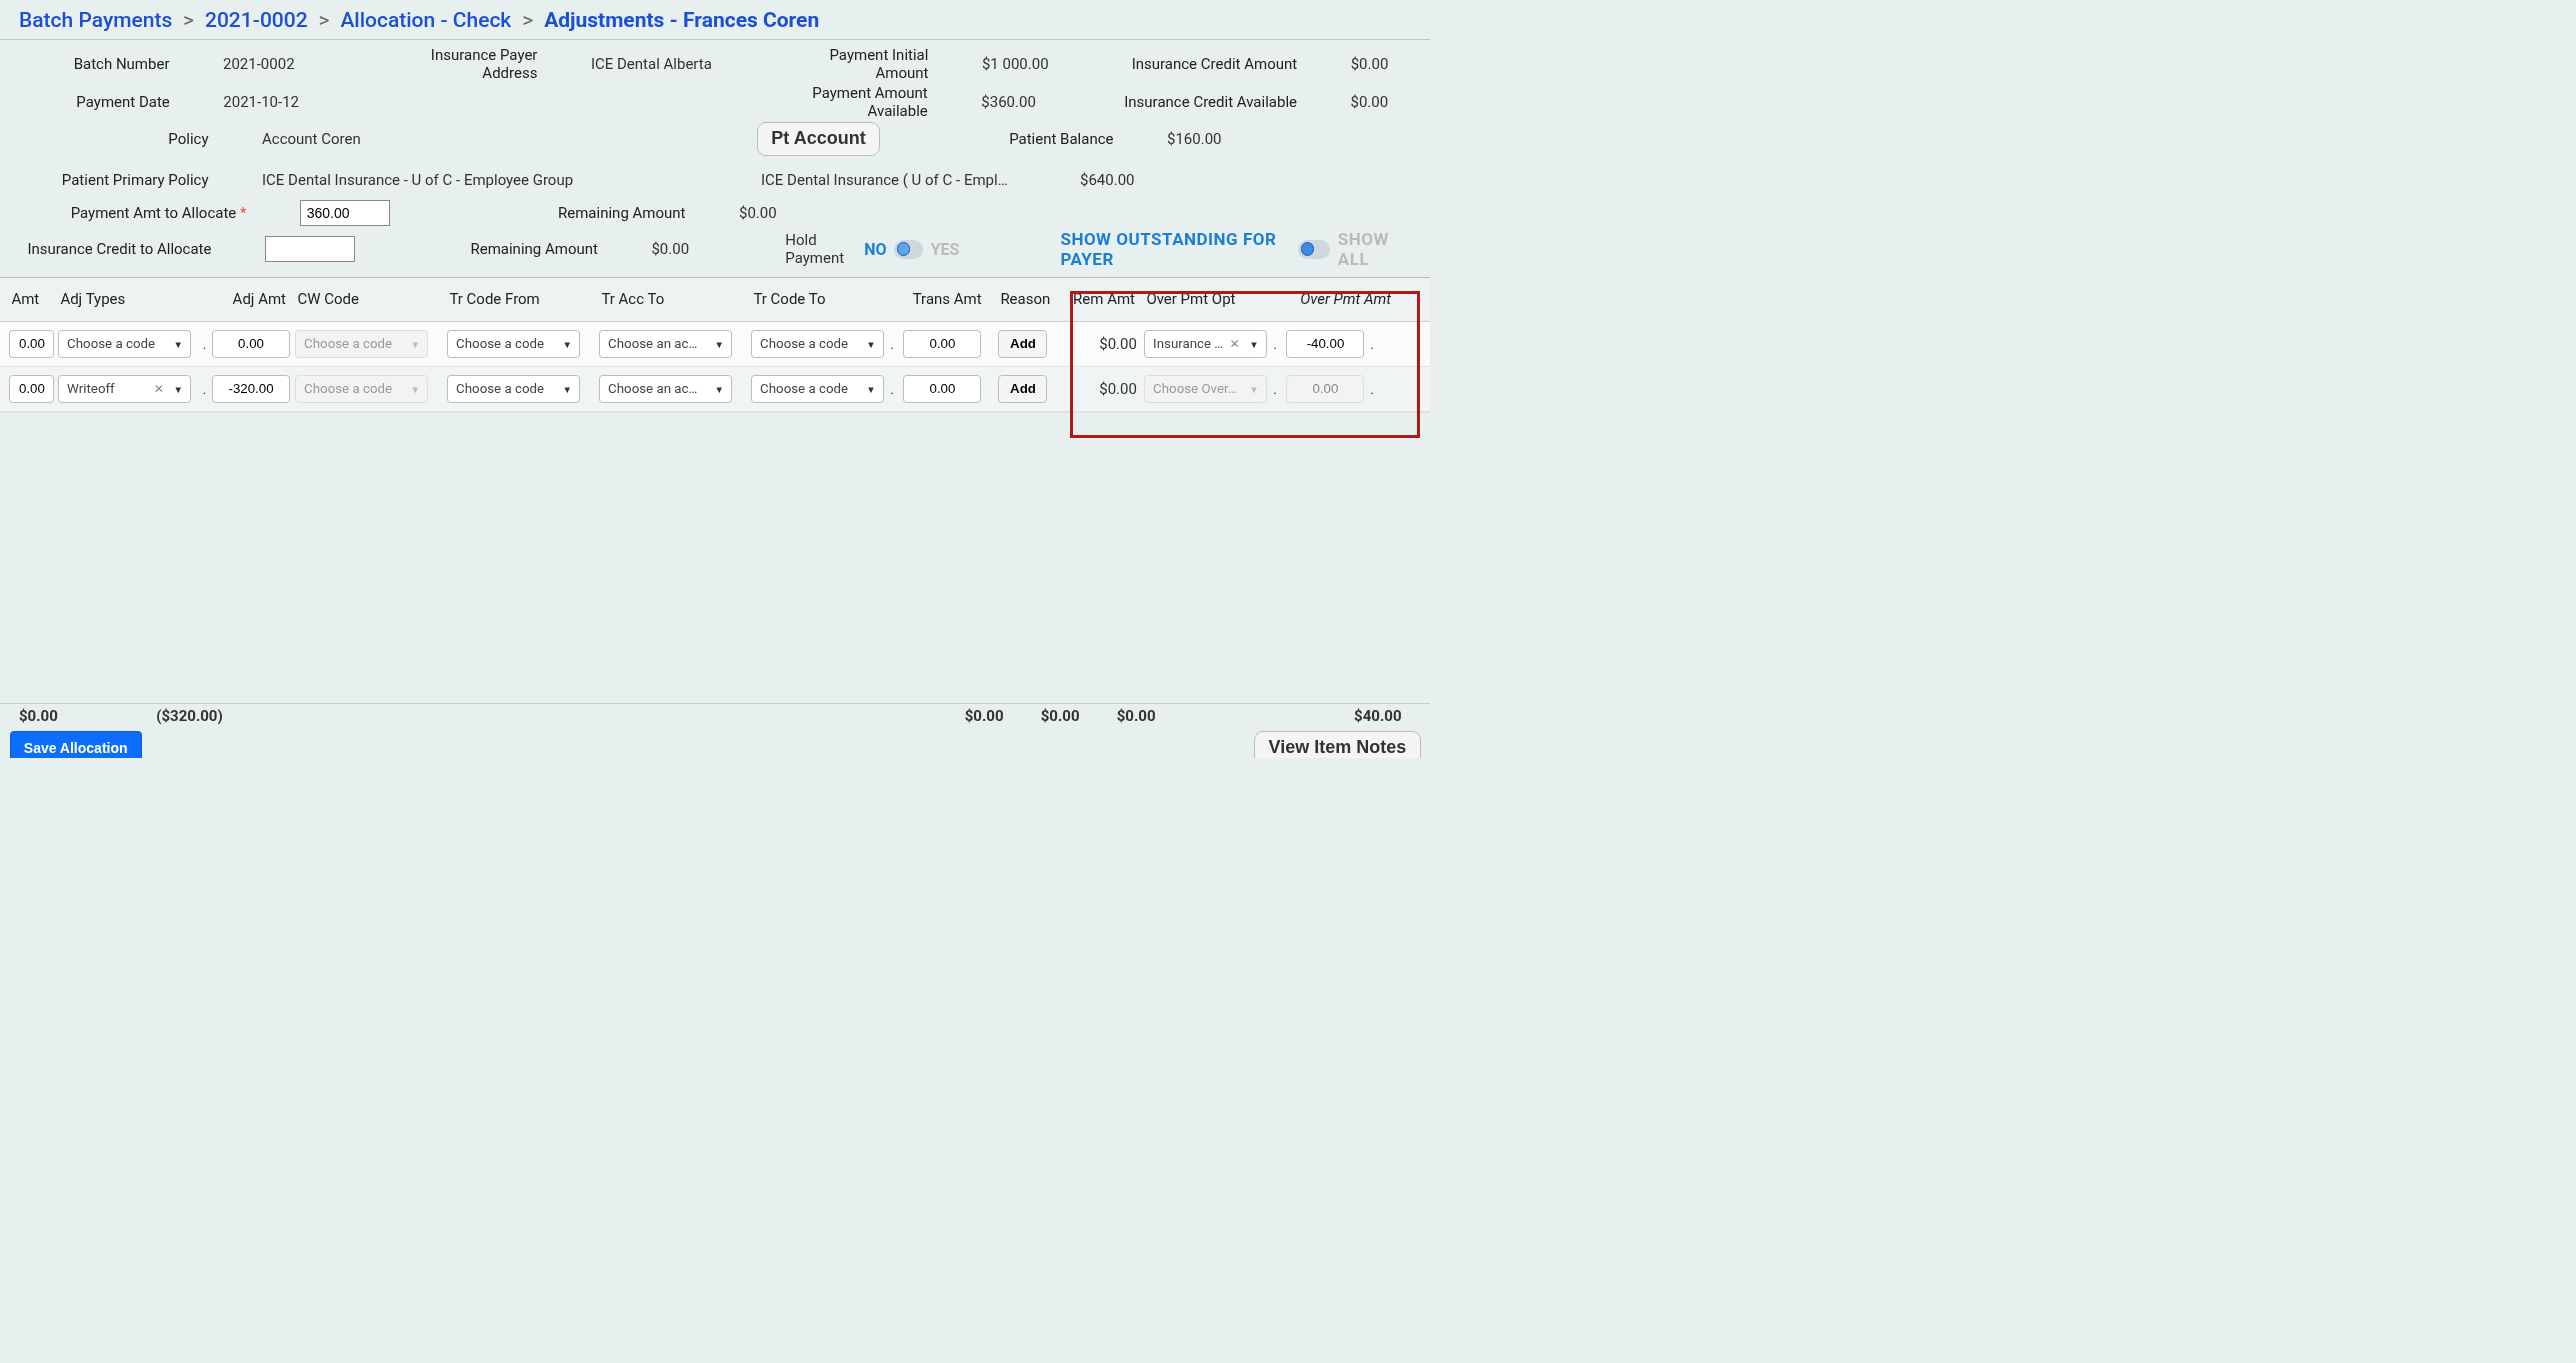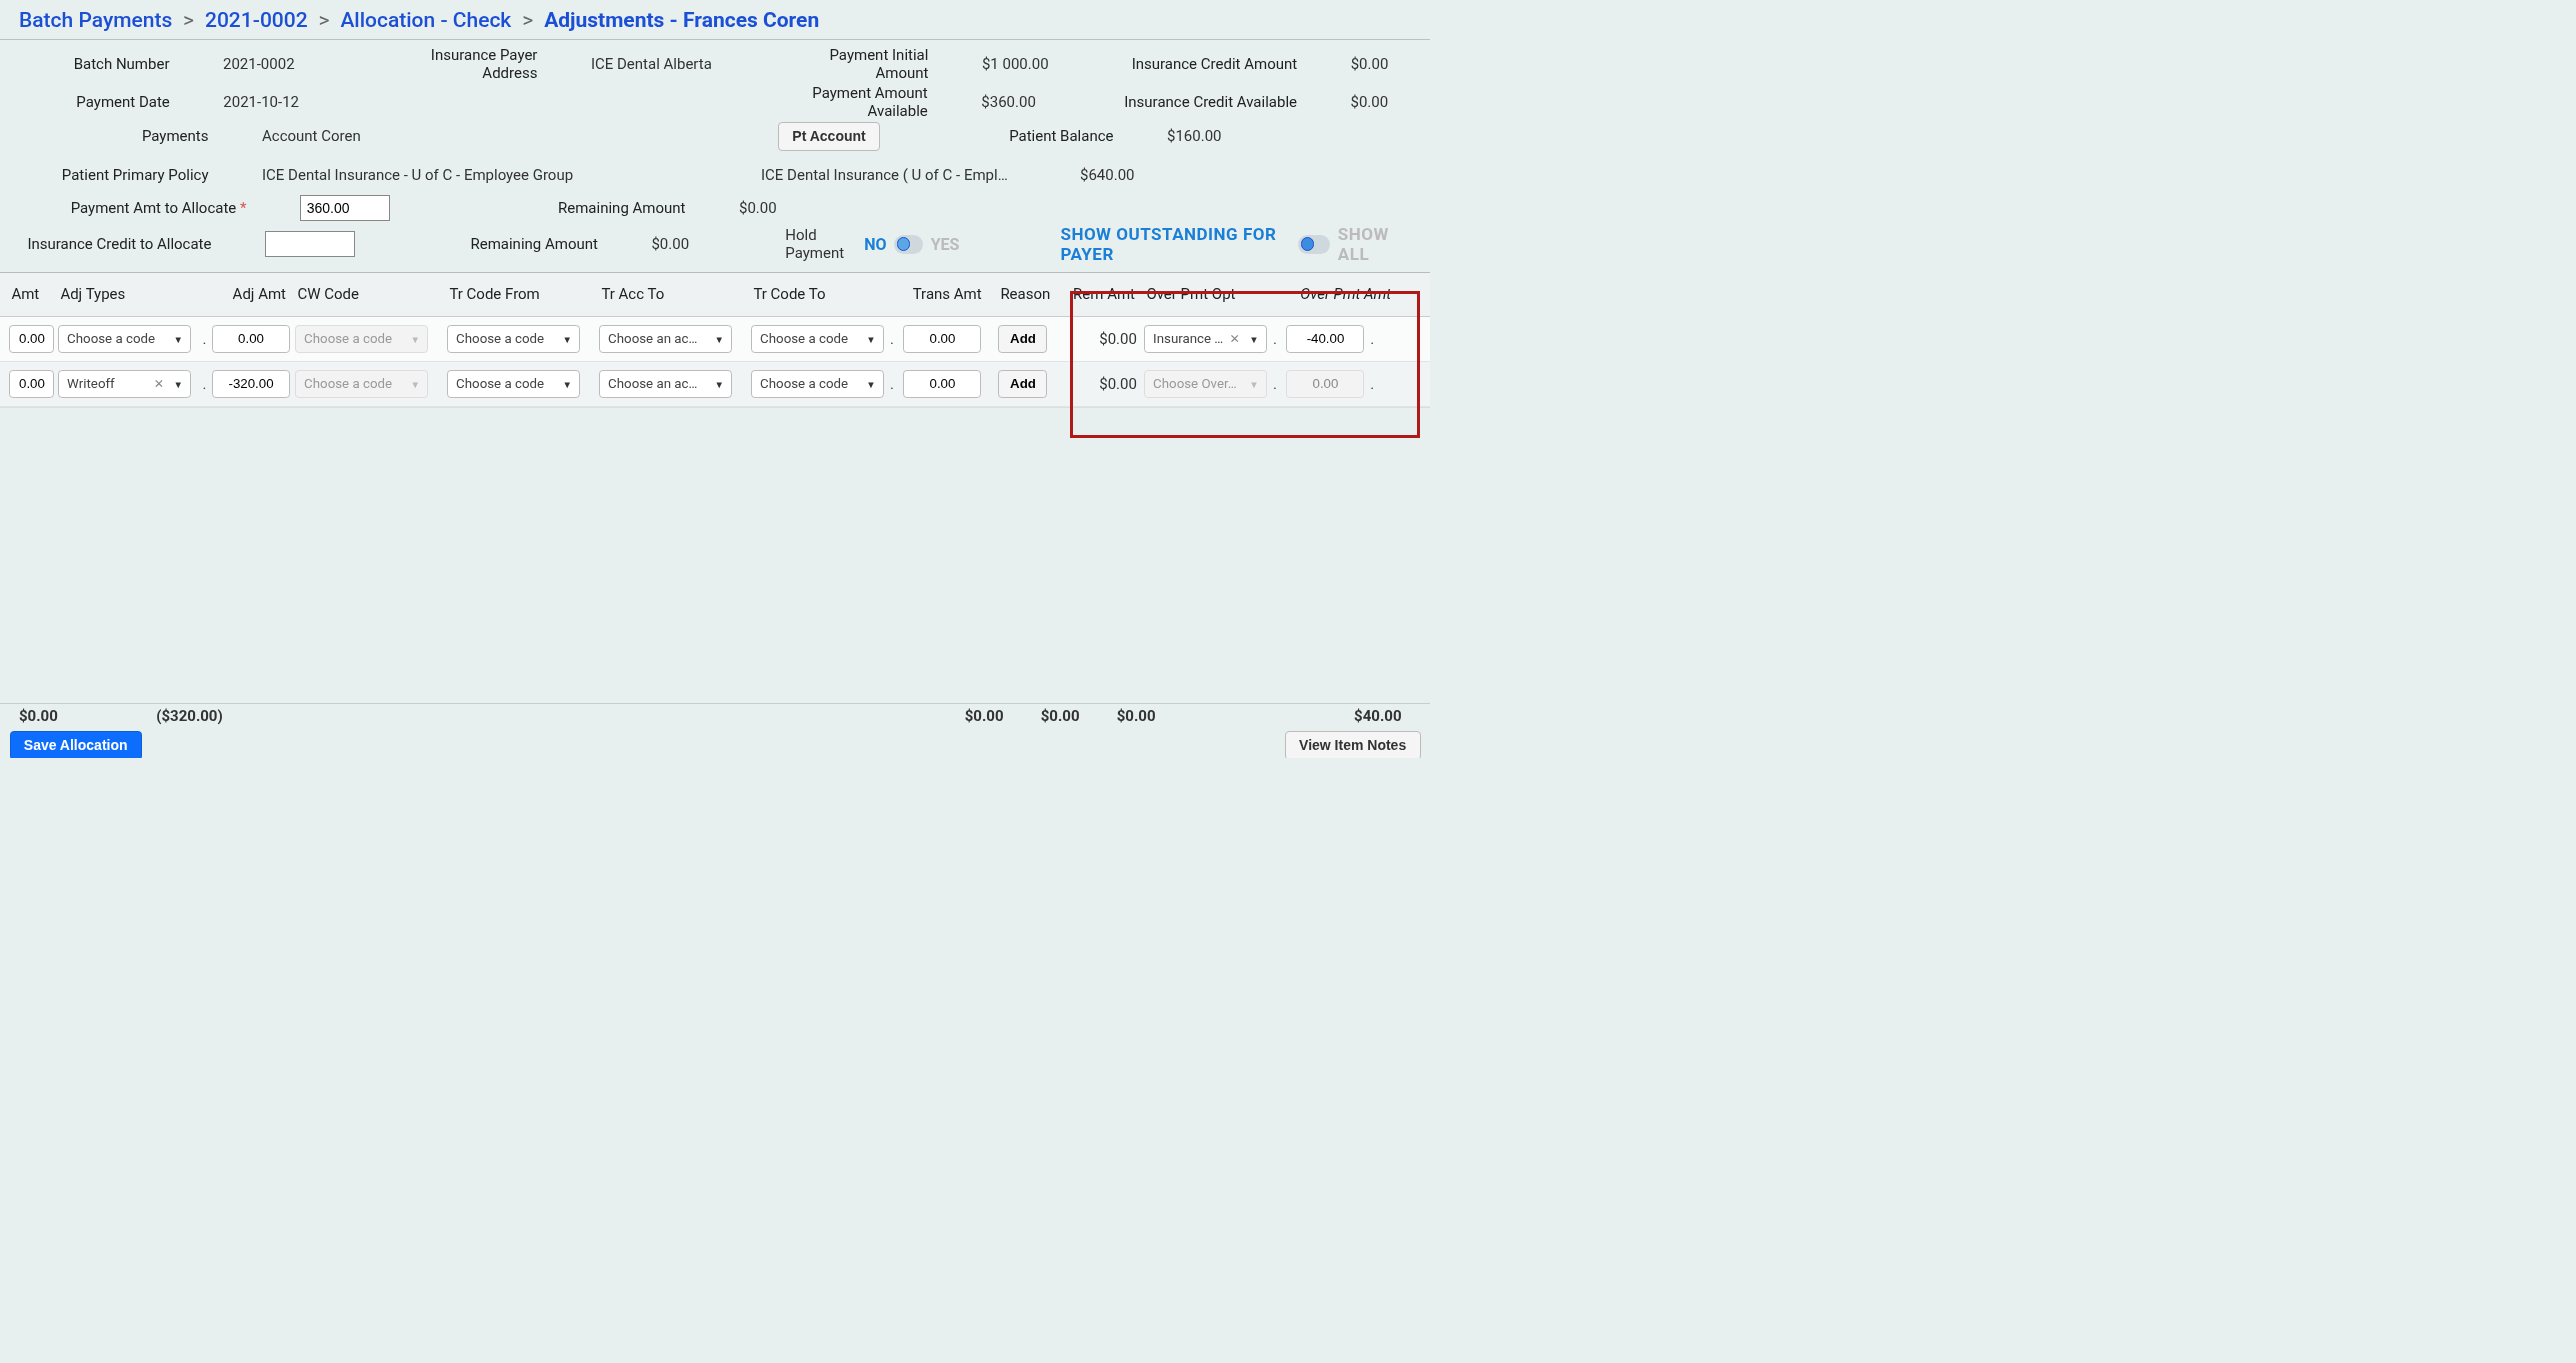--- a/index.html
+++ b/index.html
@@ -33,23 +33,23 @@
   .col1v { width: 161px; }
   .col2l { width: 189px; }
   .col2v { width: 180px; }
   .col3l { width: 199px; }
   .col3v { width: 114px; }
   .col4l { width: 237px; }
   .col4v { width: 76px; }
   .btn {
     background: #f5f5f5;
     border: 0.9px solid #bbb;
-    border-radius: 4px;
+    border-radius: 9px;
     padding: 5.7px 13.3px;
-    font-size: 14px;
+    font-size: 18px;
     color: #333;
     cursor: pointer;
     font-weight: 600;
   }
   .req { color: #d9534f; }
   .tinput {
     border: 0.9px solid #888;
     background: #fff;
     height: 26.5px;
     padding: 1.9px 5.7px;
@@ -150,21 +150,21 @@
     <div class="hlabel col1l">Payment Date</div>
     <div class="hval col1v">2021-10-12</div>
     <div class="col2l"></div>
       <div class="col2v"></div>
     <div class="hlabel col3l">Payment Amount Available</div>
     <div class="hval col3v">$360.00</div>
     <div class="hlabel col4l">Insurance Credit Available</div>
     <div class="hval col4v">$0.00</div>
   </div>
   <div class="hrow">
-    <div class="hlabel col1l">Payments</div>
+    <div class="hlabel col1l">Policy</div>
     <div class="hval col1v">Account Coren</div>
     <div class="col2l"></div>
     <div class="col2v" style="text-align:right;">
       <button class="btn">Pt Account</button>
     </div>
     <div class="hlabel col3l">Patient Balance</div>
     <div class="hval col3v">$160.00</div>
   </div>
   <div class="hrow" style="margin-top:9.5px;">
     <div class="hlabel col1l">Patient Primary Policy</div>

